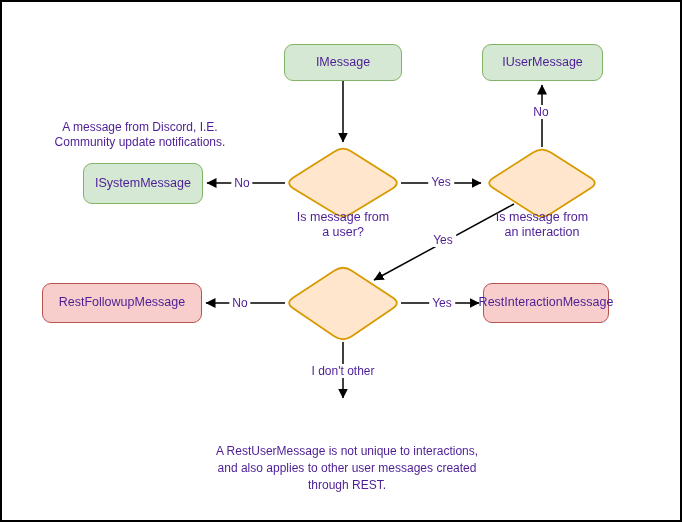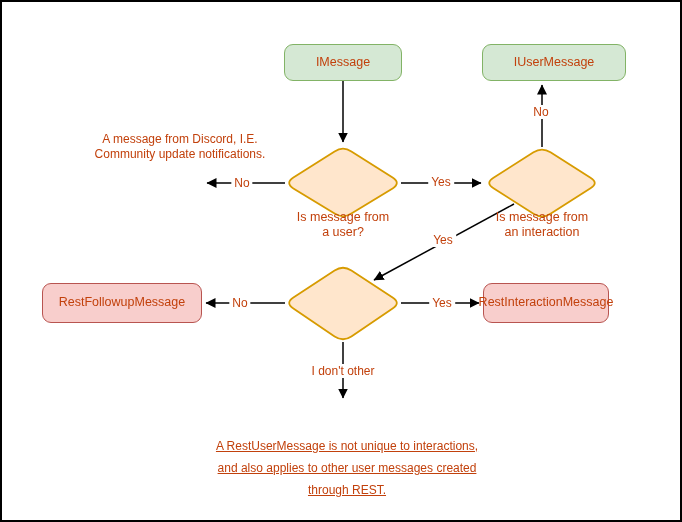--- a/index.html
+++ b/index.html
@@ -4,42 +4,42 @@
 <style>
   html, body { margin: 0; padding: 0; background: #fff; }
   .canvas {
     position: relative;
     width: 682px;
     height: 522px;
     box-sizing: border-box;
     border: 2px solid var(--frame-border, #000);
     background: var(--background, #fff);
     font-family: "Liberation Sans", sans-serif;
-    color: #c2410c;
+    color: #4c1d95;
     overflow: hidden;
   }
   .layer { position: absolute; left: 0; top: 0; }
 
   .node {
     position: absolute;
     box-sizing: border-box;
     display: flex;
     align-items: center;
     justify-content: center;
     border: 1.5px solid;
     border-radius: 9px;
     font-size: 12.5px;
     text-align: center;
     line-height: 1.1;
   }
   .node.green { background: var(--green-fill, #d5e8d4); border-color: var(--green-border, #82b366); }
   .node.red   { background: var(--red-fill, #f8cecc);   border-color: var(--red-border, #b85450); text-align: center; }
 
   #n-imessage        { left: 282px; top:  42px; width: 118px; height: 37px; }
-  #n-iusermessage    { left: 480px; top:  42px; width: 144px; height: 37px; }
+  #n-iusermessage    { left: 480px; top:  42px; width: 121px; height: 37px; }
   #n-isystemmessage  { left:  81px; top: 161px; width: 120px; height: 41px; }
   #n-restfollowup    { left:  40px; top: 281px; width: 160px; height: 40px; }
   #n-restinteraction { left: 481px; top: 281px; width: 126px; height: 40px; }
   #n-restuser        { left: 282px; top: 400px; width: 118px; height: 37px; }
 
   .centered {
     position: absolute;
     transform: translate(-50%, -50%);
     text-align: center;
     white-space: pre-line;
@@ -59,22 +59,22 @@
   }
   #el-user-no        { left: 240px; top: 181px; }
   #el-user-yes       { left: 439px; top: 180px; }
   #el-interaction-no { left: 539px; top: 110px; }
   #el-diagonal-yes   { left: 441px; top: 238px; }
   #el-initial-no     { left: 238px; top: 301px; }
   #el-initial-yes    { left: 440px; top: 301px; }
   #el-idk            { left: 341px; top: 369px; }
 
   .note { font-size: 12px; }
-  #note-system { left: 138px; top: 145px; line-height: 15px; margin-left: 40px; }
-  #note-rest   { left: 345px; top: 466px; line-height: 22px; text-decoration: underline; }
+  #note-system { left: 138px; top: 133px; line-height: 15px; }
+  #note-rest   { left: 345px; top: 466px; line-height: 17px; }
 </style>
 </head>
 <body>
 
 <div class="canvas">
 
   <svg class="layer" width="682" height="522" viewBox="0 0 682 522">
     <defs>
       <marker id="arrow" markerWidth="11" markerHeight="11" refX="9.5" refY="5" orient="auto" markerUnits="userSpaceOnUse">
         <path d="M0,0 L10,5 L0,10 z" style="fill: var(--line-color, #000);"></path>
@@ -100,20 +100,23 @@
              Q 341,340 332.6,334.5 L 291.4,306.5 Q 283,301 291.4,295.5
              L 332.6,268.5 Q 341,263 349.4,268.5 Z" style="fill: var(--orange-fill,#ffe6cc); stroke: var(--orange-border,#d79b00); stroke-width: 1.8;"></path>
   </svg>
 
   <div class="node green" id="n-imessage">
     <span>IMessage</span>
   </div>
   <div class="node green" id="n-iusermessage">
     <span>IUserMessage</span>
   </div>
+  <div class="node green" id="n-isystemmessage">
+    <span>ISystemMessage</span>
+  </div>
   <div class="node red" id="n-restfollowup">
     <span>RestFollowupMessage</span>
   </div>
   <div class="node red" id="n-restinteraction">
     <span>RestInteractionMessage</span>
   </div>
 
   <div class="centered dlabel" id="dl-from-user">Is message from
 a user?</div>
   <div class="centered dlabel" id="dl-from-interaction">Is message from

